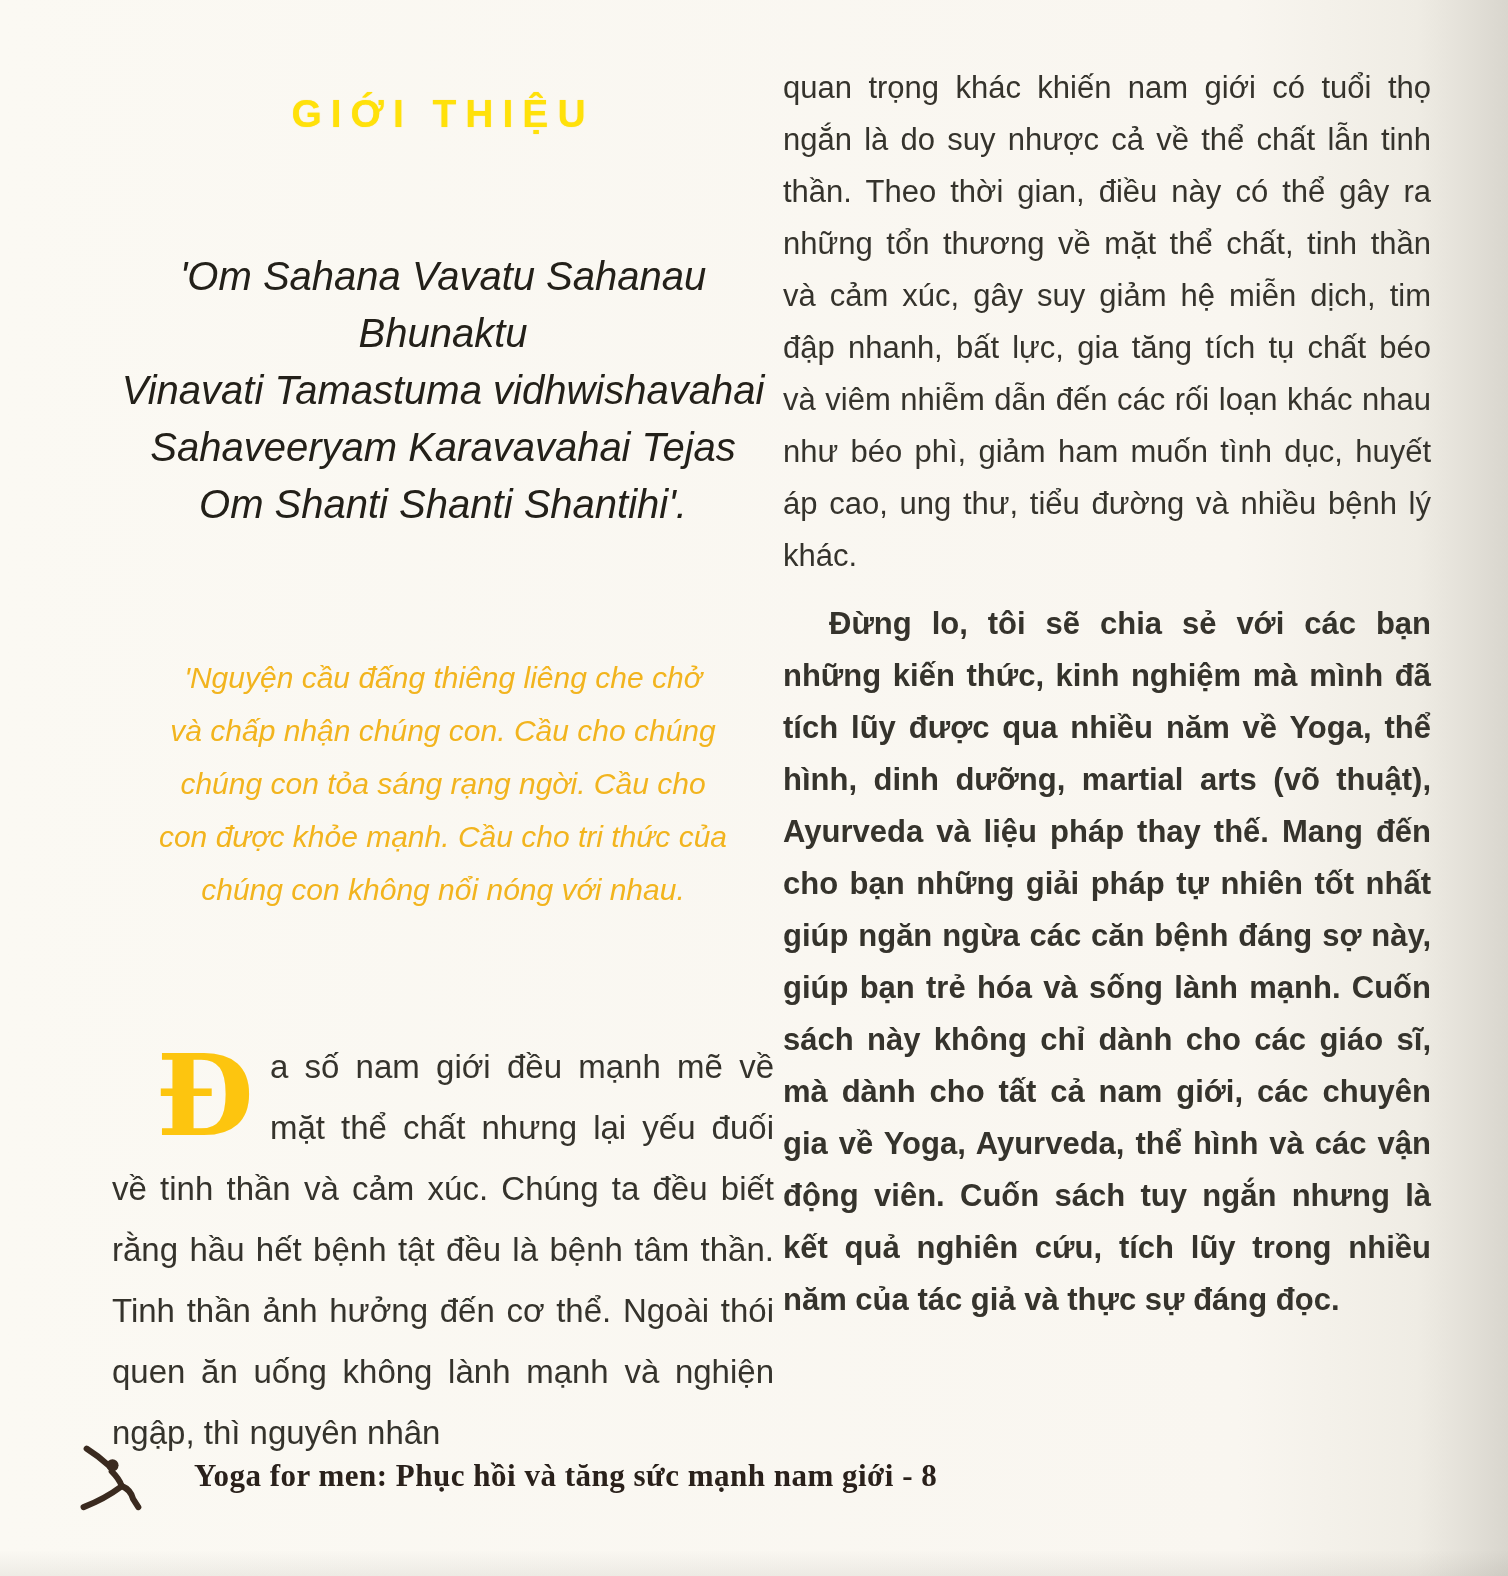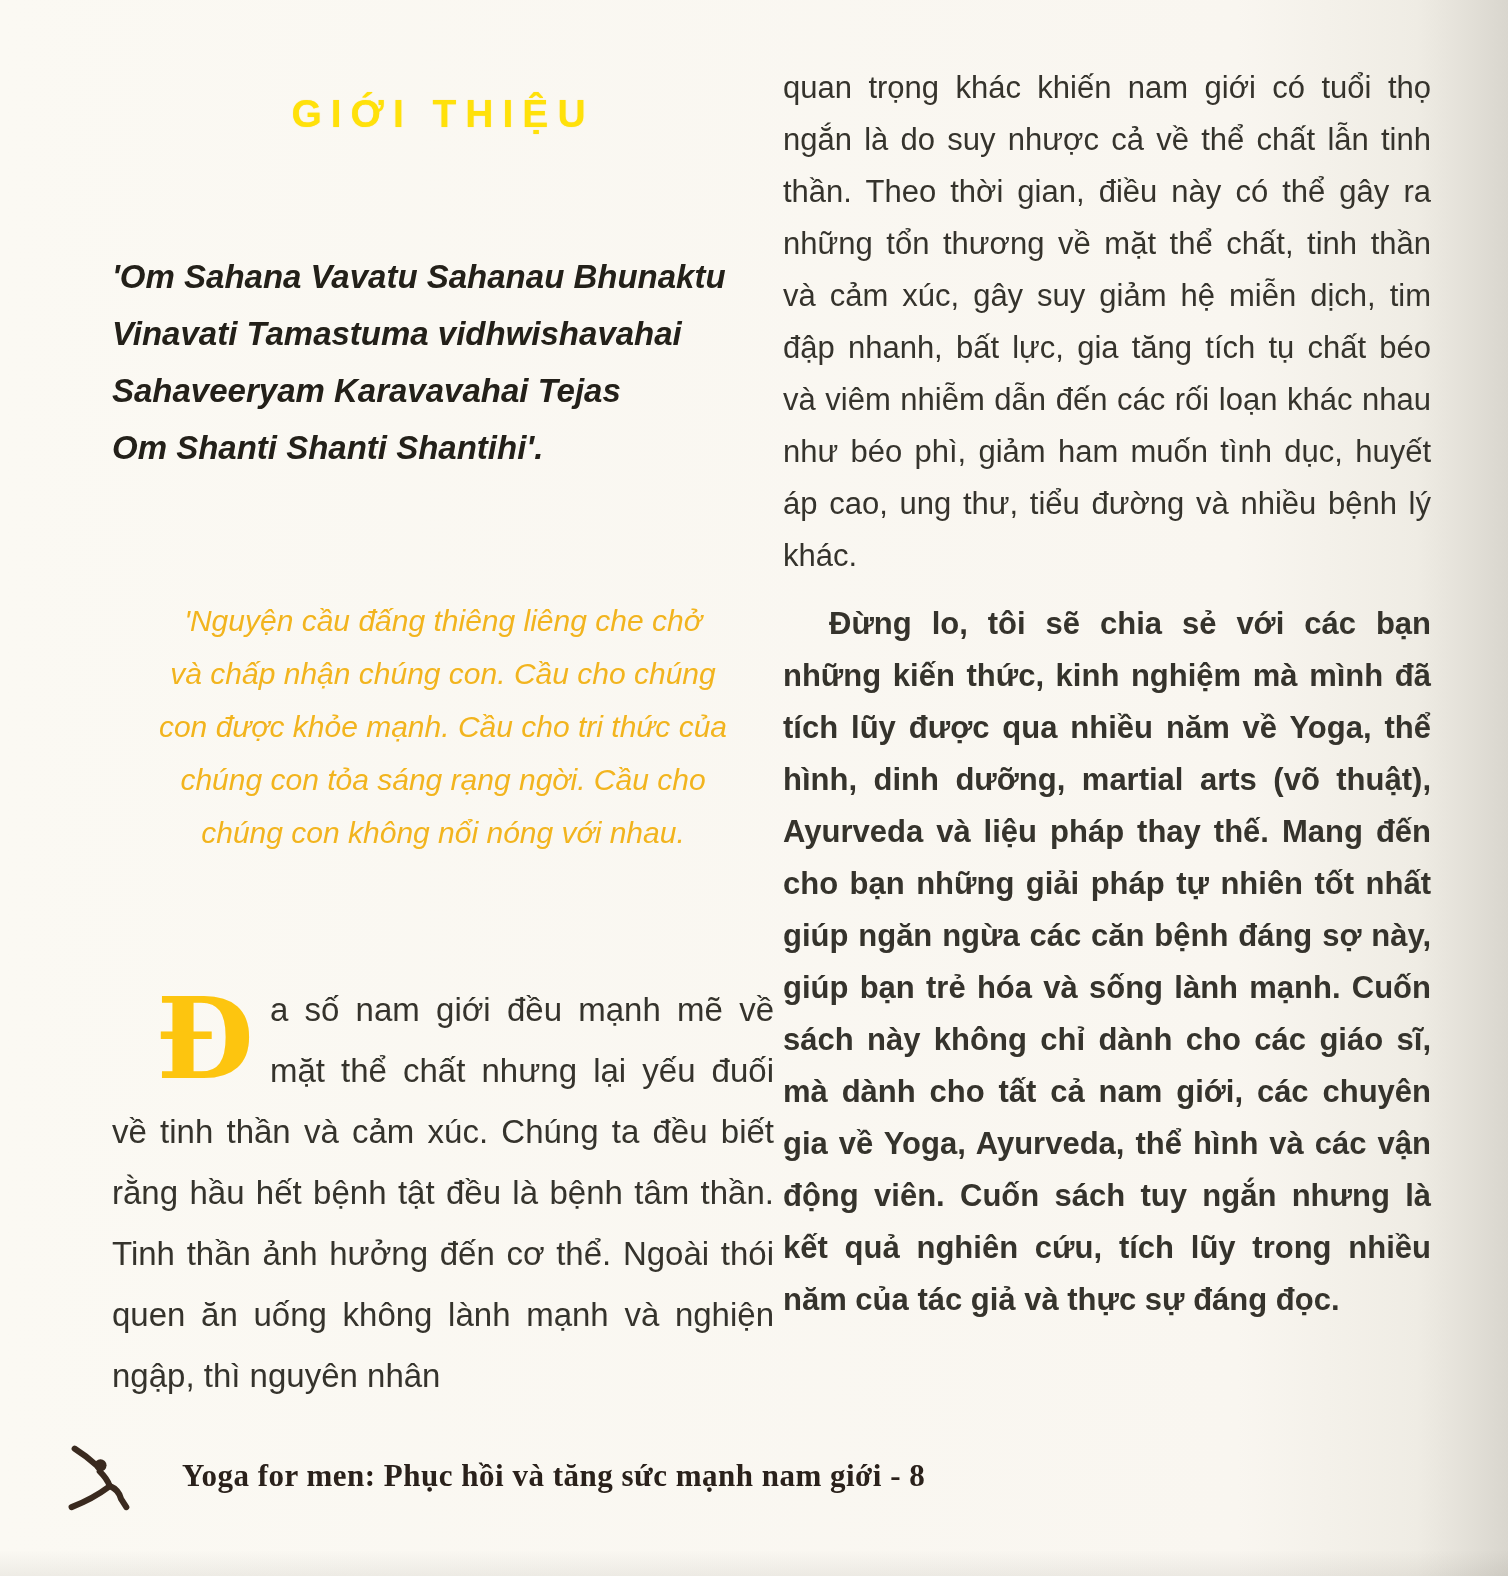--- a/index.html
+++ b/index.html
@@ -39,23 +39,24 @@
     text-align: center;
     font-size: 39px;
     font-weight: bold;
     letter-spacing: 9px;
     color: #ffe10a;
     text-shadow: 0 0 1px rgba(255,200,0,0.55);
   }
 
   .mantra {
     margin-top: 112px;
+    text-align: center;
     font-style: italic;
-    font-weight: bold;
-    font-size: 33px;
+    font-weight: normal;
+    font-size: 40px;
     line-height: 57px;
     color: #232019;
   }
   .mantra .line { display: block; }
 
   .prayer {
     margin-top: 118px;
     text-align: center;
     font-style: italic;
     font-size: 30px;
@@ -84,21 +85,21 @@
 
   .col-right .body-par {
     font-size: 31px;
     line-height: 52px;
   }
   .right-par-1 { margin-top: 62px; }
   .right-par-2 { margin-top: 16px; text-indent: 46px; font-weight: bold; }
 
   .footer {
     position: absolute;
-    left: 64px; top: 1438px;
+    left: 76px; top: 1438px;
     display: flex;
     align-items: center;
     gap: 42px;
     text-align: center;
   }
   .footer-icon { width: 76px; height: 76px; flex: 0 0 auto; }
   .footer-text {
     font-family: "Liberation Serif", "DejaVu Serif", serif;
     font-weight: bold;
     font-size: 31px;
@@ -118,22 +119,22 @@
     <div class="mantra">
       <span class="line">'Om Sahana Vavatu Sahanau Bhunaktu</span>
       <span class="line">Vinavati Tamastuma vidhwishavahai</span>
       <span class="line">Sahaveeryam Karavavahai Tejas</span>
       <span class="line">Om Shanti Shanti Shantihi'.</span>
     </div>
 
     <div class="prayer">
       <span class="line">'Nguyện cầu đấng thiêng liêng che chở</span>
       <span class="line">và chấp nhận chúng con. Cầu cho chúng</span>
+      <span class="line">chúng con tỏa sáng rạng ngời. Cầu cho</span>
       <span class="line">con được khỏe mạnh. Cầu cho tri thức của</span>
-      <span class="line">chúng con tỏa sáng rạng ngời. Cầu cho</span>
       <span class="line">chúng con không nổi nóng với nhau.</span>
     </div>
 
     <p class="body-par left-body">
       <span class="dropcap">Đ</span><span>a số nam giới đều mạnh mẽ về mặt thể chất nhưng lại yếu đuối về tinh thần và cảm xúc. Chúng ta đều biết rằng hầu hết bệnh tật đều là bệnh tâm thần. Tinh thần ảnh hưởng đến cơ thể. Ngoài thói quen ăn uống không lành mạnh và nghiện ngập, thì nguyên nhân</span>
     </p>
   </div>
 
   <div class="col-right">
     <p class="body-par right-par-1">quan trọng khác khiến nam giới có tuổi thọ ngắn là do suy nhược cả về thể chất lẫn tinh thần. Theo thời gian, điều này có thể gây ra những tổn thương về mặt thể chất, tinh thần và cảm xúc, gây suy giảm hệ miễn dịch, tim đập nhanh, bất lực, gia tăng tích tụ chất béo và viêm nhiễm dẫn đến các rối loạn khác nhau như béo phì, giảm ham muốn tình dục, huyết áp cao, ung thư, tiểu đường và nhiều bệnh lý khác.</p>

